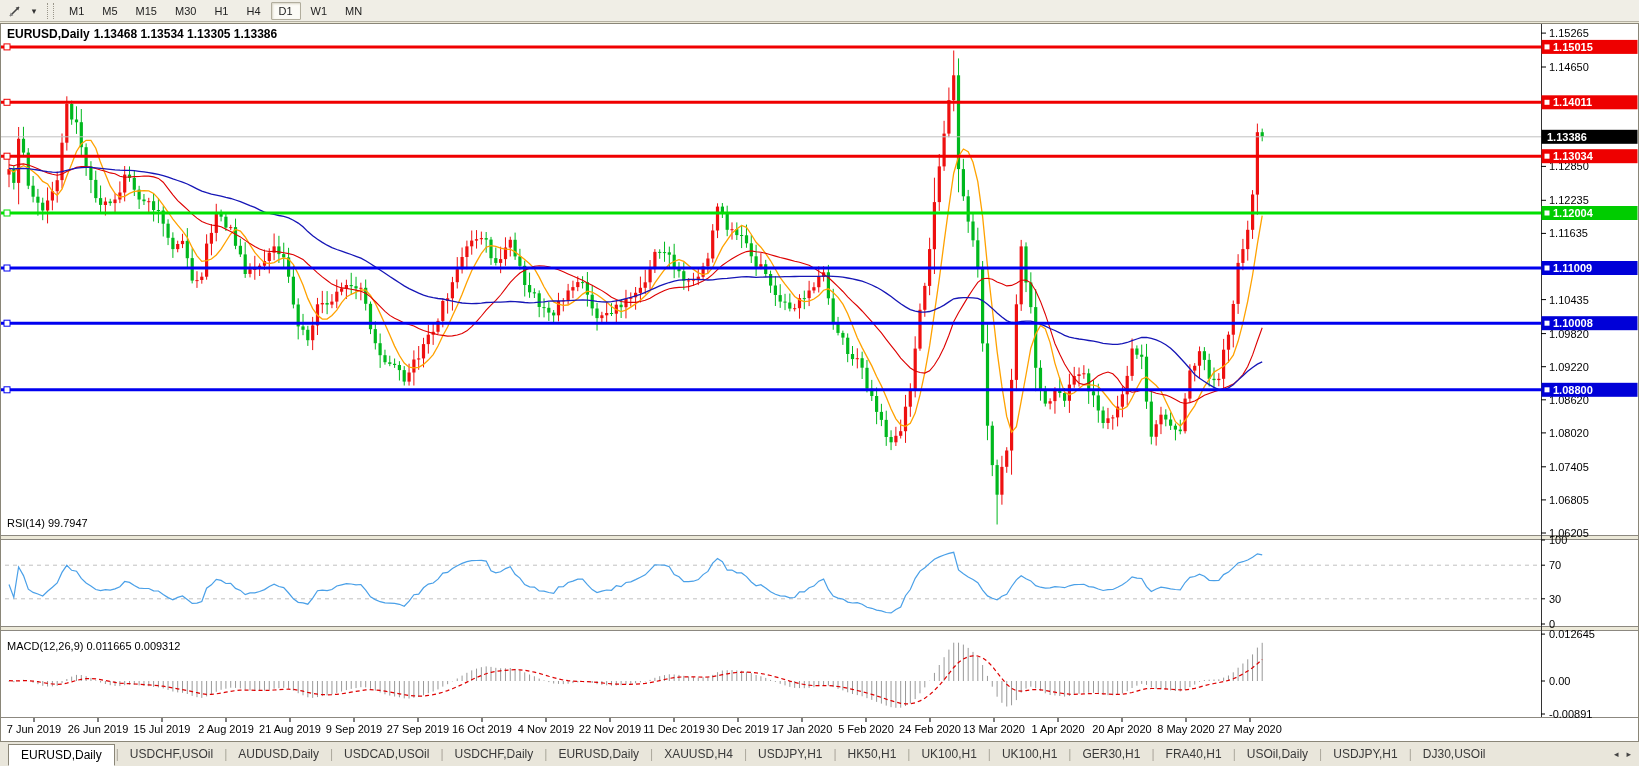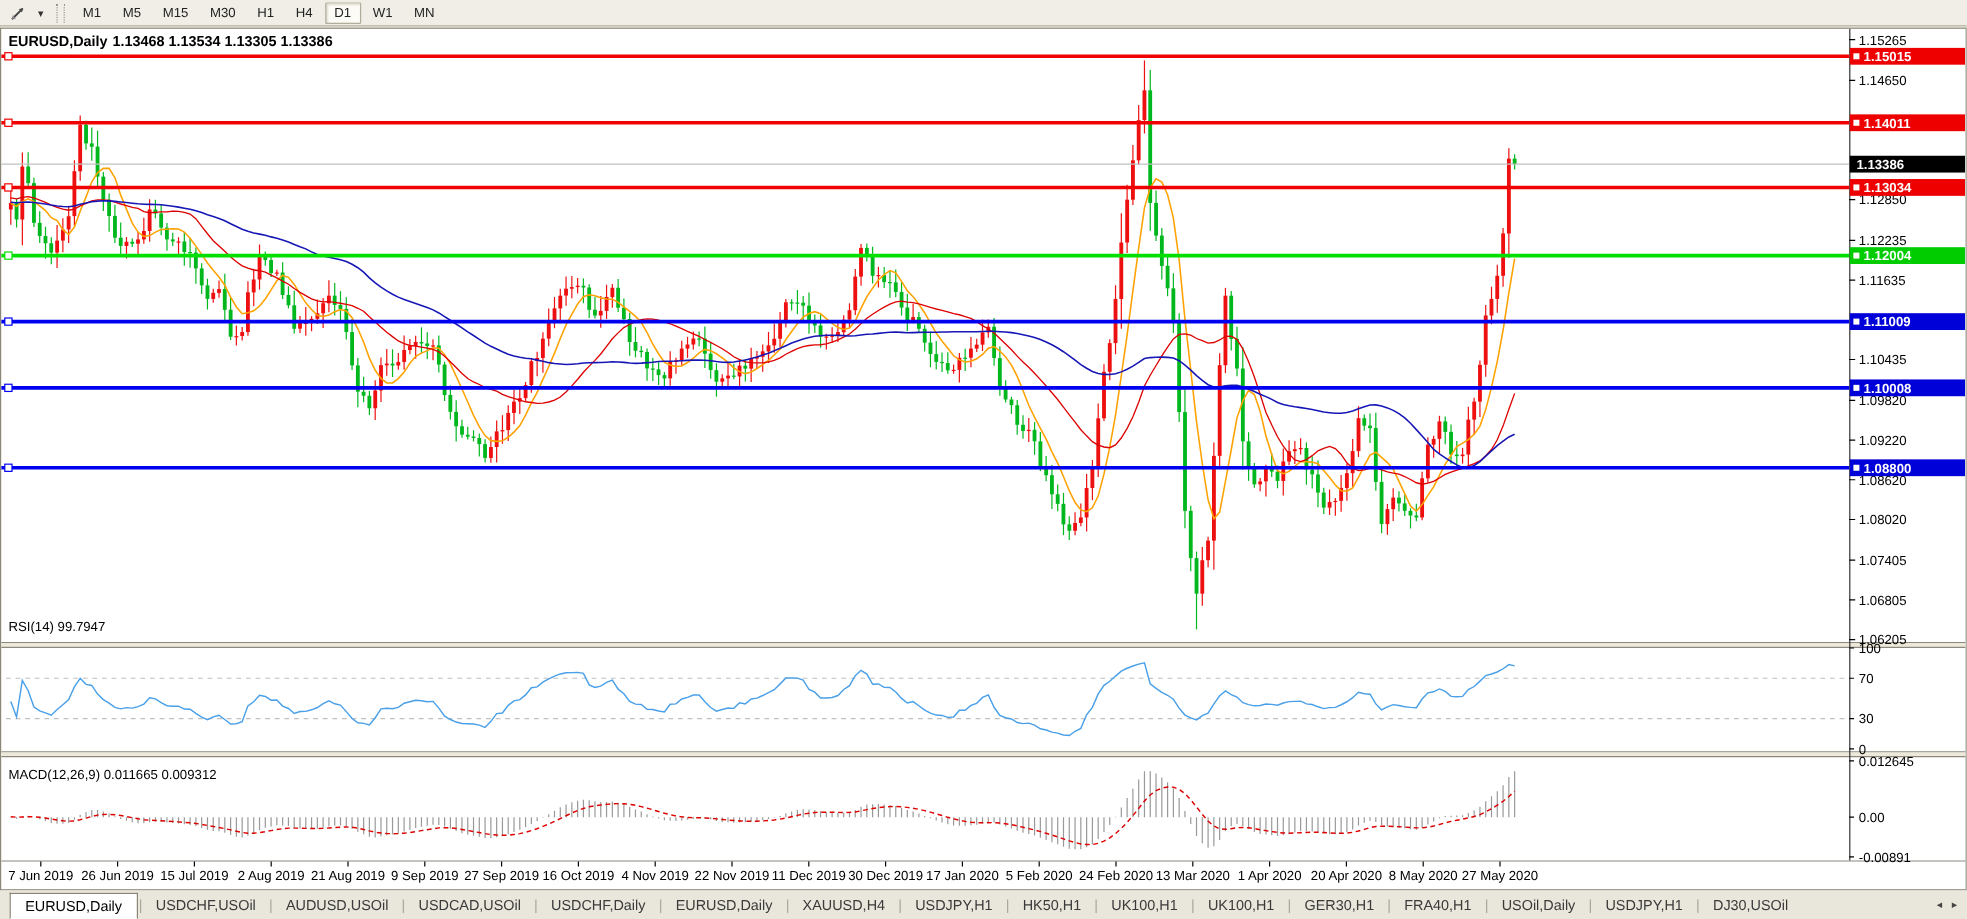--- a/index.html
+++ b/index.html
@@ -1008,21 +1008,21 @@
     </div>
     <div id="rsi-label" class="pane-label">RSI(14) 99.7947</div>
     <div id="macd-label" class="pane-label">MACD(12,26,9) 0.011665 0.009312</div>
   </div>
 
   <div id="tabbar">
       <div class="tab active">EURUSD,Daily</div>
       <span class="tabsep">|</span>
       <div class="tab">USDCHF,USOil</div>
       <span class="tabsep">|</span>
-      <div class="tab">AUDUSD,USOil</div>
+      <div class="tab">AUDUSD,Daily</div>
       <span class="tabsep">|</span>
       <div class="tab">USDCAD,USOil</div>
       <span class="tabsep">|</span>
       <div class="tab">USDCHF,Daily</div>
       <span class="tabsep">|</span>
       <div class="tab">EURUSD,Daily</div>
       <span class="tabsep">|</span>
       <div class="tab">XAUUSD,H4</div>
       <span class="tabsep">|</span>
       <div class="tab">USDJPY,H1</div>

